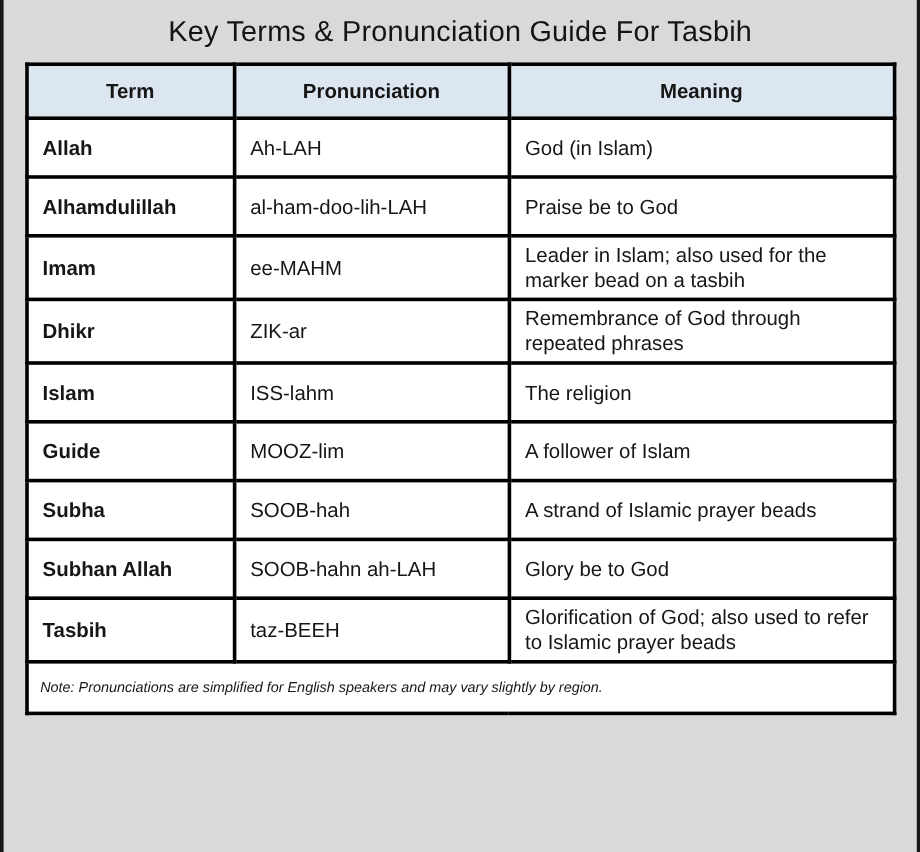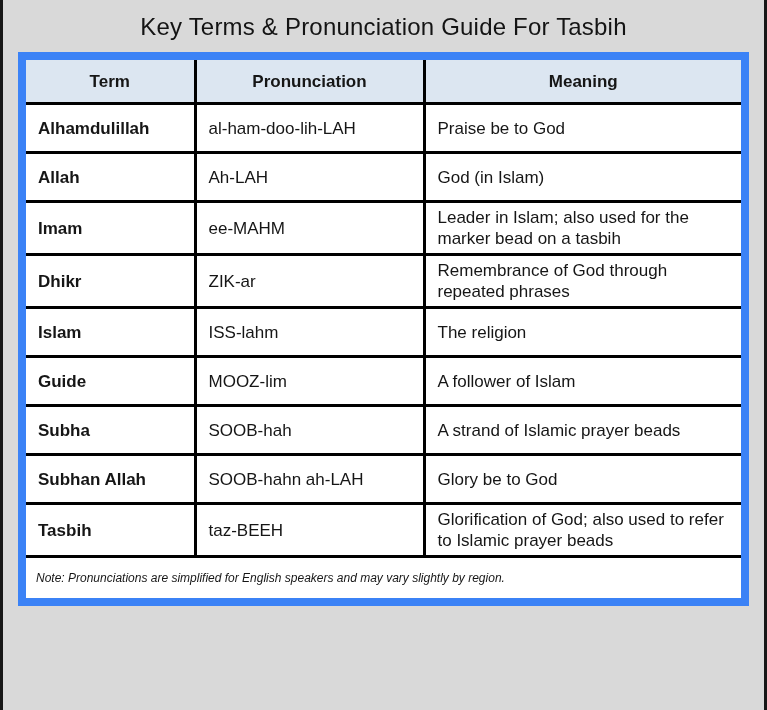--- a/index.html
+++ b/index.html
@@ -21,21 +21,21 @@
     letter-spacing: 0.2px;
     margin: 13px 0 11px 0;
     color: #141414;
   }
   table.guide {
     width: 723px;
     margin: 0 auto;
     border-collapse: collapse;
     table-layout: fixed;
     background: #ffffff;
-    border: 8px solid #3b82f6;
+    border: 1px solid #3b82f6;
   }
   table.guide col.c-term   { width: 173px; }
   table.guide col.c-pron   { width: 229px; }
   table.guide col.c-mean   { width: 321px; }
   table.guide th, table.guide td {
     border: 3px solid #000000;
     font-size: 17px;
     line-height: 21px;
     vertical-align: middle;
     padding: 4px 12px;
@@ -70,28 +70,28 @@
   </colgroup>
   <thead>
     <tr>
       <th>Term</th>
       <th>Pronunciation</th>
       <th>Meaning</th>
     </tr>
   </thead>
   <tbody>
       <tr>
+        <td class="term-cell">Allah</td>
+        <td class="pronunciation-cell">Ah-LAH</td>
+        <td class="meaning-cell">God (in Islam)</td>
+      </tr>
+      <tr>
         <td class="term-cell">Alhamdulillah</td>
         <td class="pronunciation-cell">al-ham-doo-lih-LAH</td>
         <td class="meaning-cell">Praise be to God</td>
-      </tr>
-      <tr>
-        <td class="term-cell">Allah</td>
-        <td class="pronunciation-cell">Ah-LAH</td>
-        <td class="meaning-cell">God (in Islam)</td>
       </tr>
       <tr>
         <td class="term-cell">Imam</td>
         <td class="pronunciation-cell">ee-MAHM</td>
         <td class="meaning-cell">Leader in Islam; also used for the marker bead on a tasbih</td>
       </tr>
       <tr>
         <td class="term-cell">Dhikr</td>
         <td class="pronunciation-cell">ZIK-ar</td>
         <td class="meaning-cell">Remembrance of God through repeated phrases</td>

